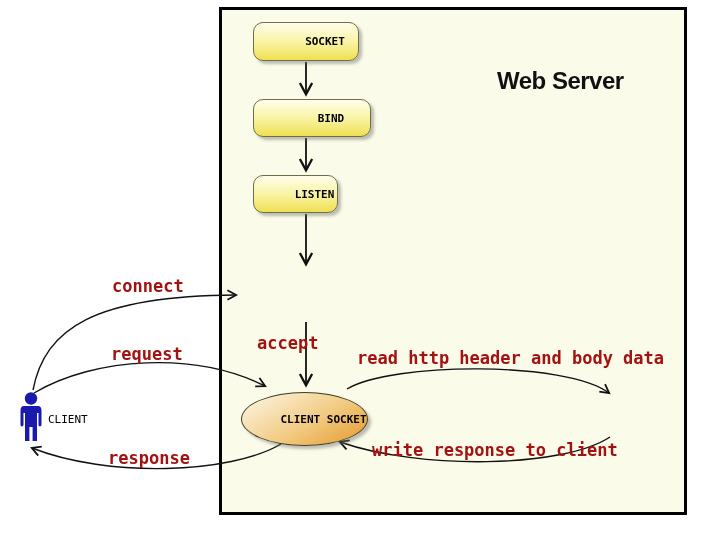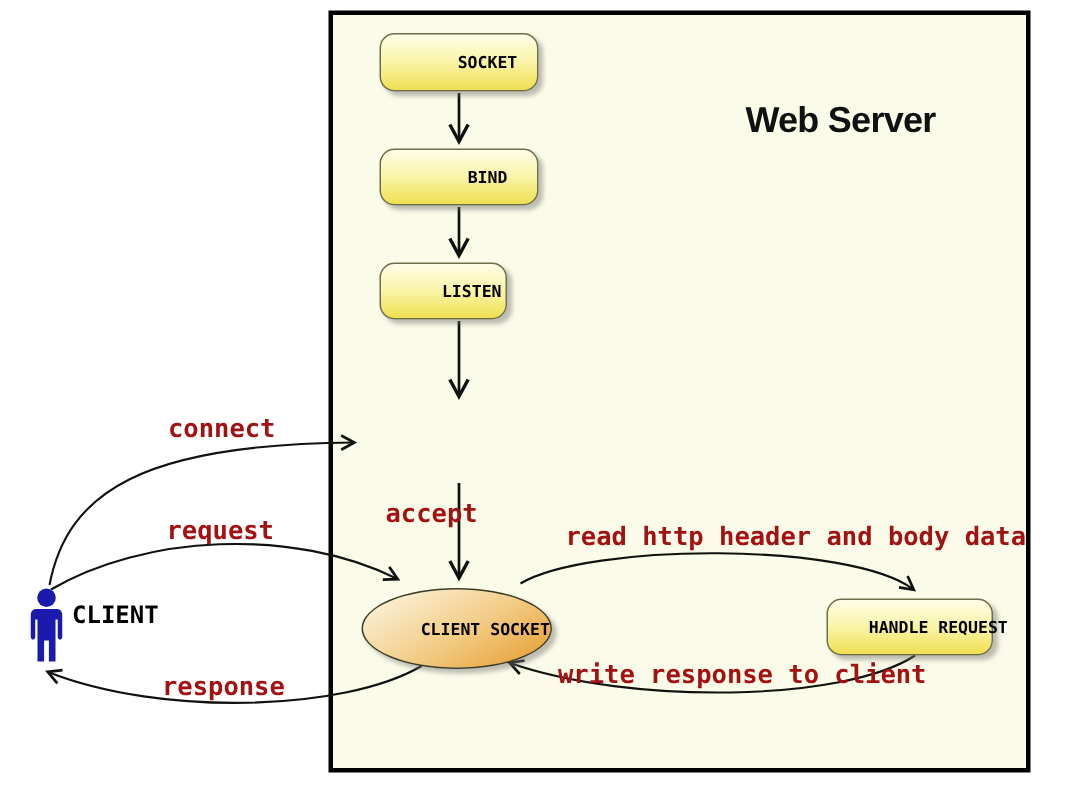--- a/index.html
+++ b/index.html
@@ -27,38 +27,38 @@
     background:linear-gradient(to bottom,#fffeea 0%,#f9f4a6 50%,#efdf52 100%);
     box-shadow:3px 3px 3px rgba(110,110,110,0.45);
   }
   .ellipsenode{
     border:1px solid #3c3c26;border-radius:50%;
     box-shadow:3px 3px 3px rgba(110,110,110,0.45);
   }
   .green{background:linear-gradient(150deg,#f0fde9 0%,#94ec66 55%,#3eda1b 100%);}
   .orange{background:linear-gradient(150deg,#fdf8e9 0%,#f2cb83 55%,#e5992b 100%);}
   #node-socket{left:253px;top:22px;width:106px;height:39px;}
-  #node-bind{left:253px;top:99px;width:106px;height:38px;}
+  #node-bind{left:253px;top:99px;width:118px;height:38px;}
   #node-listen{left:253px;top:175px;width:85px;height:38px;}
   #node-listen-socket{left:243px;top:269px;width:128px;height:52px;}
   #node-client-socket{left:241px;top:392px;width:127px;height:54px;}
   #node-handle-request{left:551px;top:399px;width:111px;height:38px;}
   
   .edge-label{
     position:absolute;color:#a31212;font-weight:bold;font-size:17px;white-space:nowrap;
   }
   #lbl-connect{left:112px;top:276px;}
   #lbl-request{left:111px;top:344px;}
   #lbl-response{left:108px;top:448px;}
   #lbl-accept{left:257px;top:333px;}
-  #lbl-read{left:357px;top:348px;margin-left:20px;}
+  #lbl-read{left:357px;top:348px;}
   #lbl-write{left:372px;top:440px;}
   
   .client-label{
-    position:absolute;left:48px;top:400px;color:#000;font-weight:bold;font-size:16px;white-space:nowrap;
+    position:absolute;left:48px;top:413px;color:#000;font-weight:normal;font-size:11px;white-space:nowrap;
   }
   svg.layer{position:absolute;left:0;top:0;width:724px;height:540px;pointer-events:none;}
 </style>
 </head>
 <body>
 
 <div id="stage">
 
   <div class="server-box"></div>
 
@@ -95,23 +95,20 @@
   </div>
   <div class="node rectnode" id="node-bind">
     <span>BIND</span>
   </div>
   <div class="node rectnode" id="node-listen">
     <span>LISTEN</span>
   </div>
   <div class="node ellipsenode orange" id="node-client-socket">
     <span>CLIENT SOCKET</span>
   </div>
-  <div class="node rectnode" id="node-handle-request">
-    <span>HANDLE REQUEST</span>
-  </div>
 
   <div class="edge-label" id="lbl-connect">connect</div>
   <div class="edge-label" id="lbl-request">request</div>
   <div class="edge-label" id="lbl-response">response</div>
   <div class="edge-label" id="lbl-accept">accept</div>
   <div class="edge-label" id="lbl-read">read http header and body data</div>
   <div class="edge-label" id="lbl-write">write response to client</div>
 
   <div class="client-label">CLIENT</div>
 

